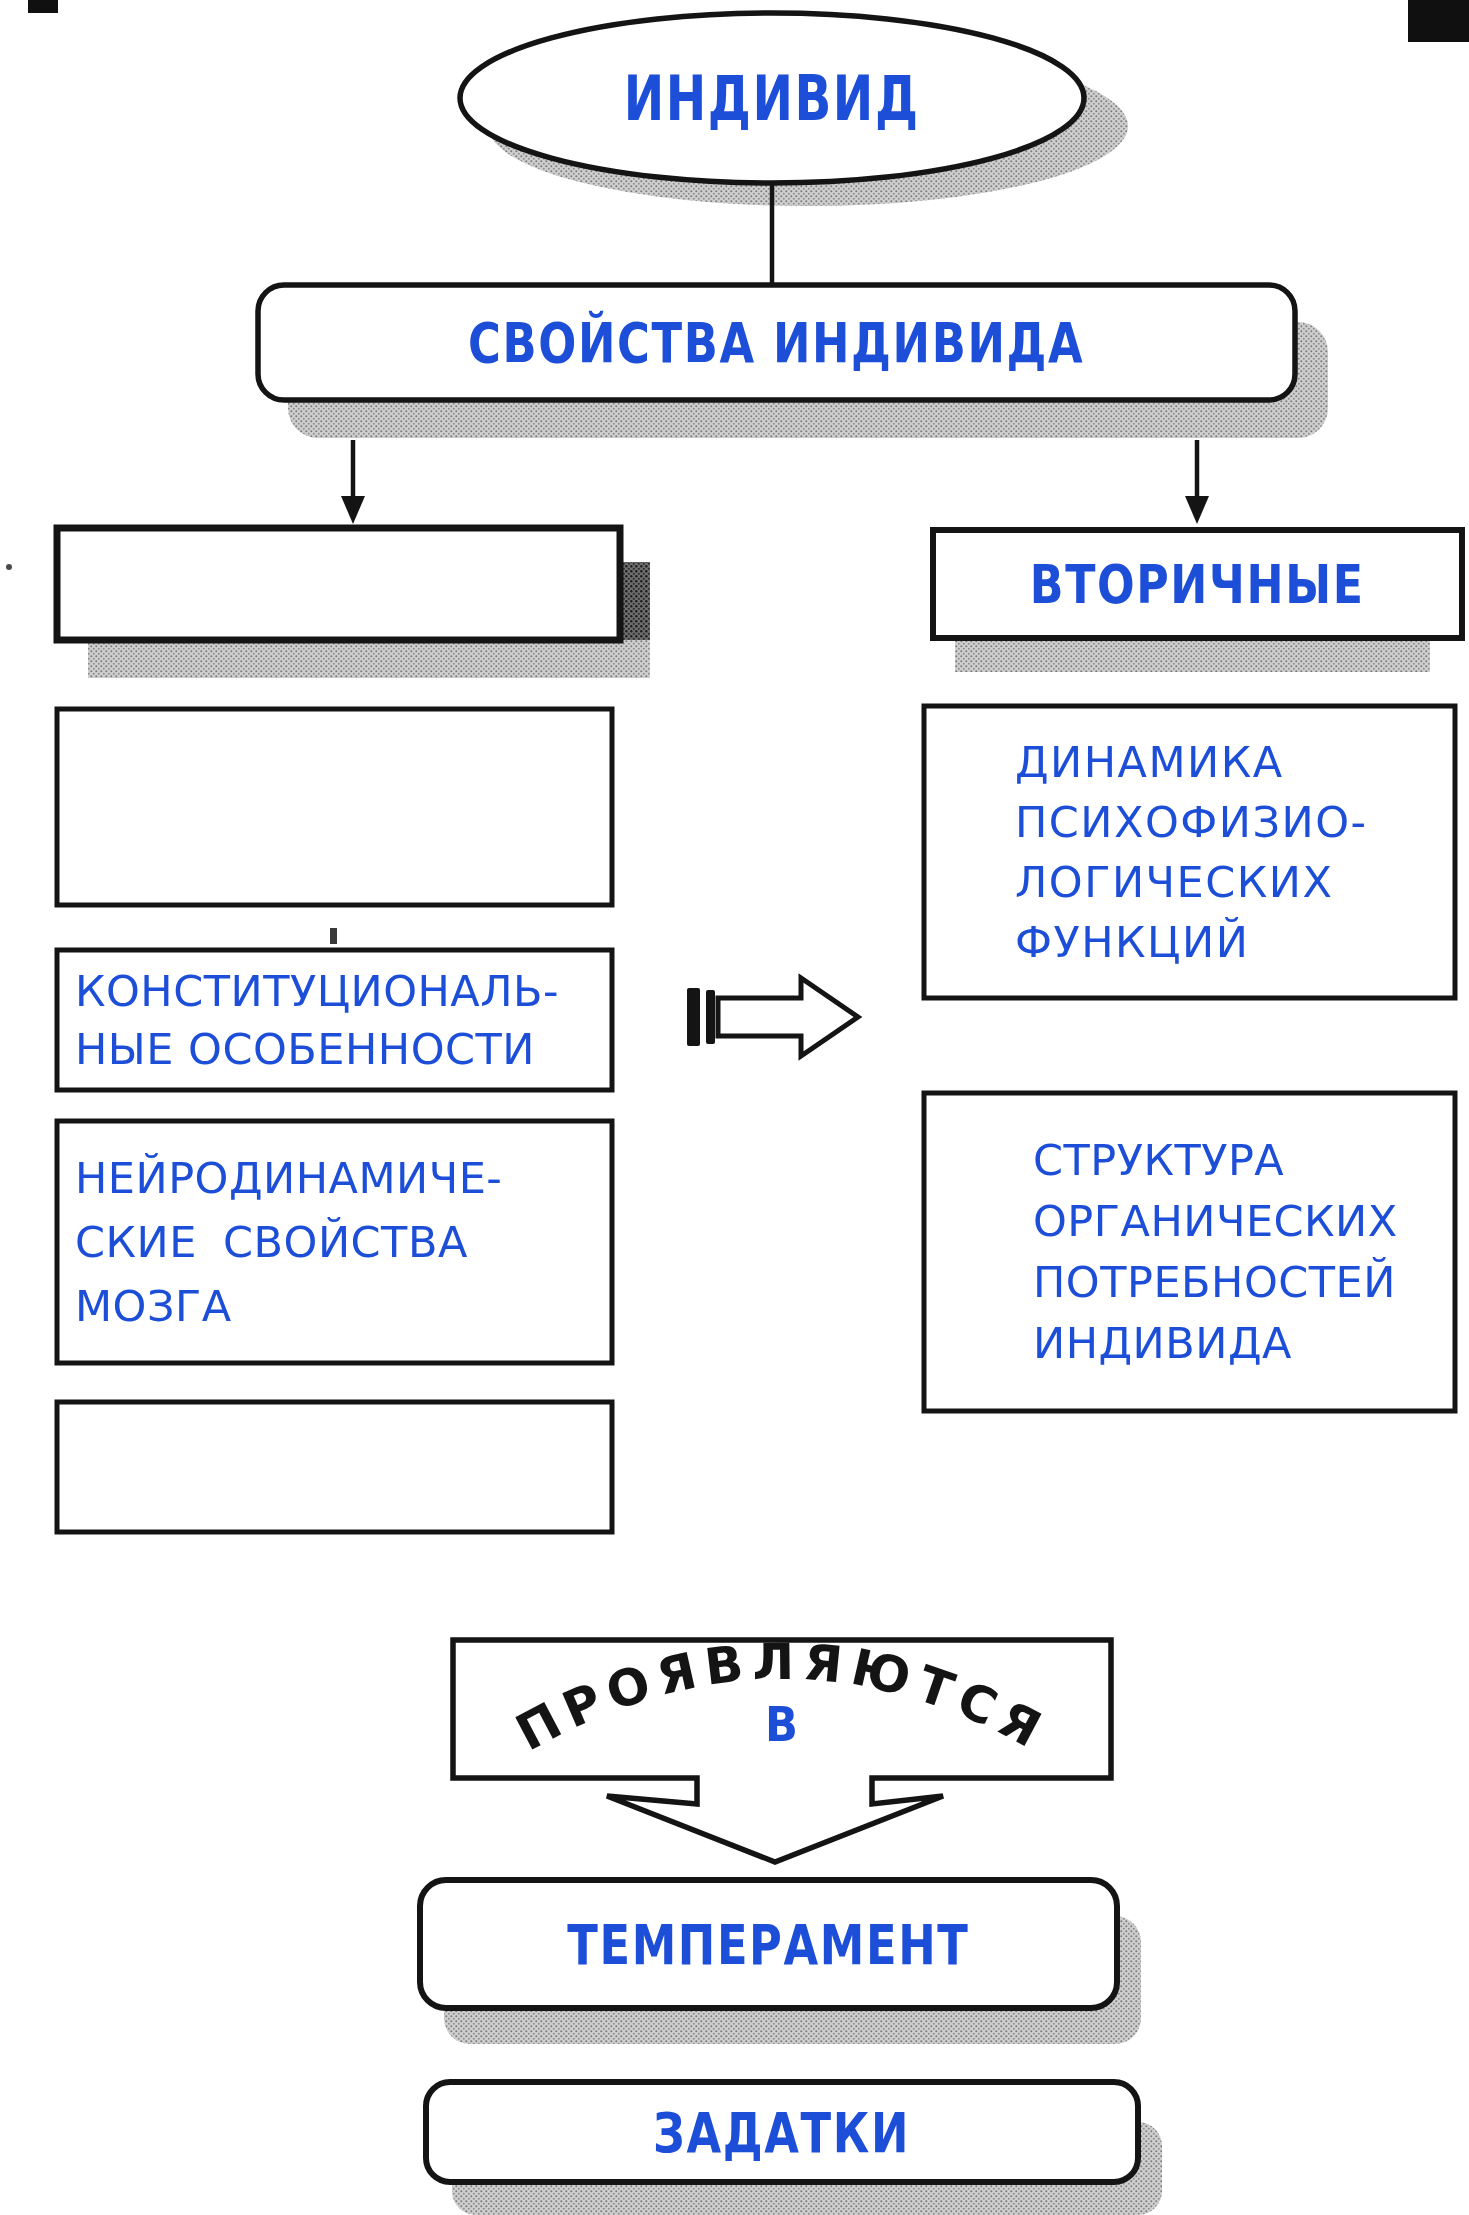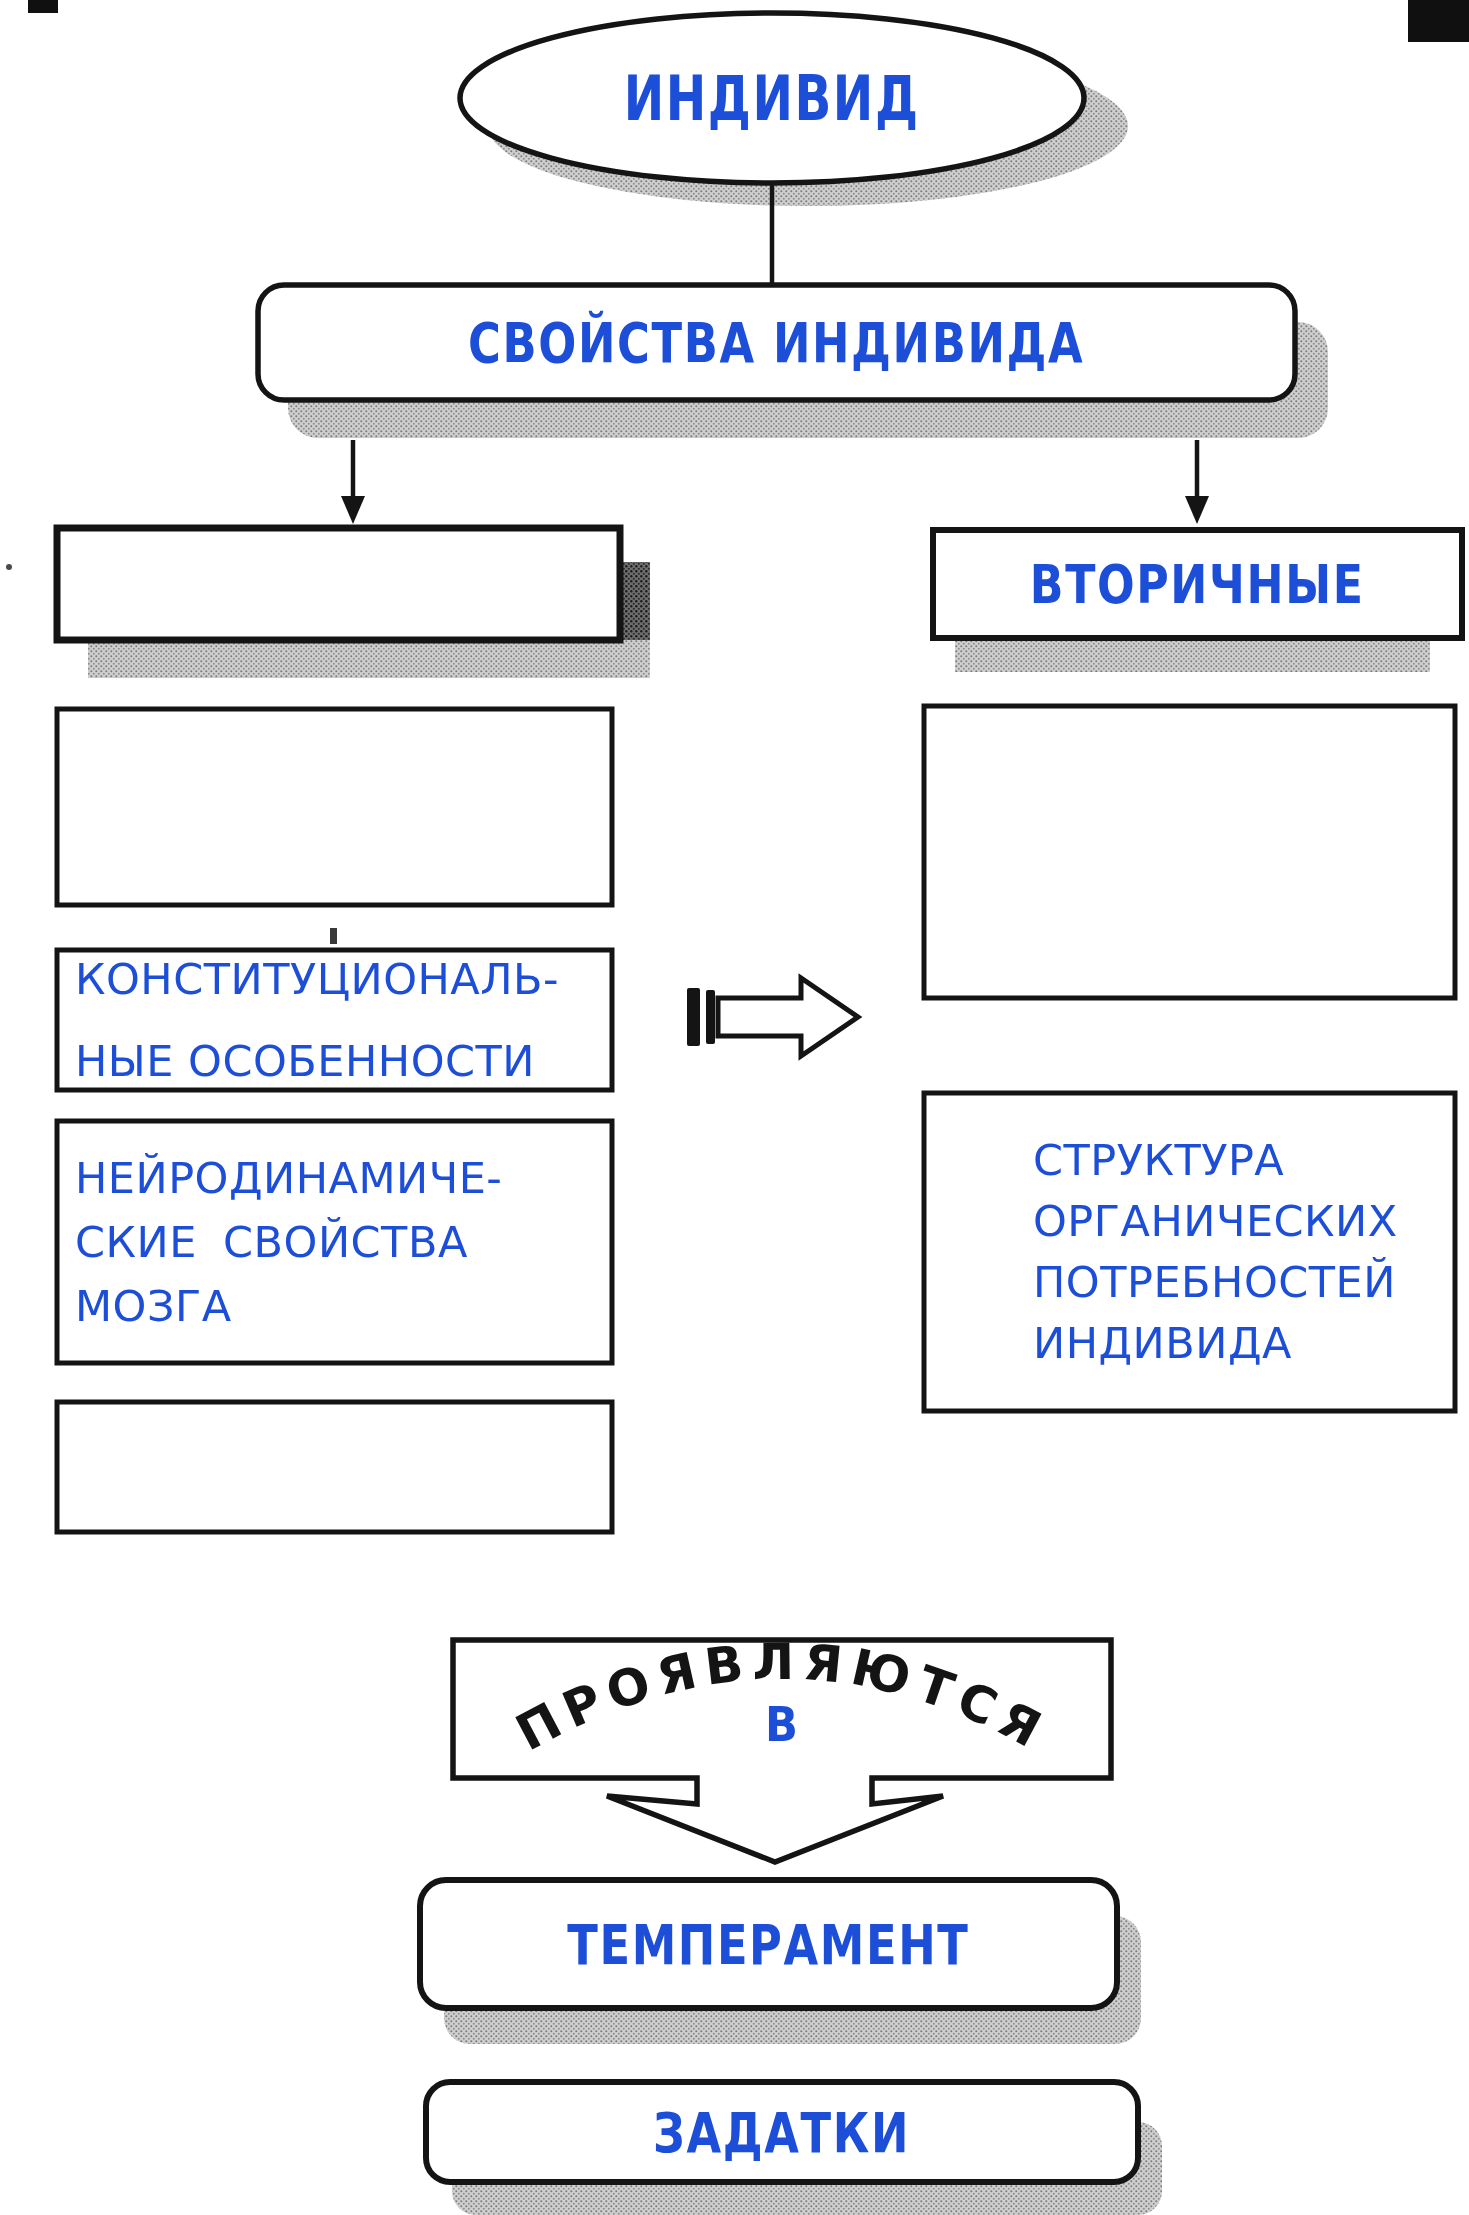--- a/index.html
+++ b/index.html
@@ -22,21 +22,21 @@
   .body43{font-size:43px;letter-spacing:.5px;}
   
   #t-root     {left:462px;top:16px;   width:620px;height:165px;}
   #t-root .hdr{font-size:62px;transform:scaleX(.78);}
   #t-props    {left:258px;top:285px;  width:1037px;height:115px;}
   #t-props .hdr{font-size:56px;}
   #t-prim     {left:57px; top:528px;  width:563px;height:112px;}
   #t-prim .hdr, #t-sec .hdr{font-size:54px;transform:scaleX(.82);}
   #t-sec      {left:933px;top:530px;  width:529px;height:108px;}
   #p1{left:57px; top:705px; width:555px;height:186px;line-height:62px;text-align:center;}
-  #p2{left:75px; top:950px; width:520px;height:140px;line-height:82px;}
+  #p2{left:75px; top:950px; width:520px;height:140px;line-height:58px;}
   #p3{left:75px; top:1121px;width:520px;height:242px;line-height:64px;word-spacing:12px;}
   #p4{left:75px; top:1402px;width:520px;height:130px;line-height:55px;}
   #s1{left:1015px;top:706px; width:440px;height:292px;line-height:60px;letter-spacing:1.5px;}
   #s2{left:1015px;top:1093px;width:440px;height:318px;line-height:61px;margin-left:18px;}
   #t-v        {left:682px;top:1692px;width:200px;height:64px;}
   #t-v .hdr   {font-size:48px;transform:scaleX(.9);}
   #t-temp     {left:420px;top:1880px;width:697px;height:128px;}
   #t-temp .hdr{font-size:56px;}
   #t-zad      {left:426px;top:2082px;width:712px;height:100px;}
   #t-zad .hdr {font-size:56px;}
@@ -124,20 +124,24 @@
   <div class="txt" id="t-sec">
     <span class="hdr">ВТОРИЧНЫЕ</span>
   </div>
 
   <div class="txt body43 pre left" id="p2">КОНСТИТУЦИОНАЛЬ-
 НЫЕ ОСОБЕННОСТИ</div>
   <div class="txt body43 pre left" id="p3">НЕЙРОДИНАМИЧЕ-
 СКИЕ СВОЙСТВА
 МОЗГА</div>
 
+  <div class="txt body43 pre left" id="s1">ДИНАМИКА
+ПСИХОФИЗИО-
+ЛОГИЧЕСКИХ
+ФУНКЦИЙ</div>
   <div class="txt body43 pre left" id="s2">СТРУКТУРА
 ОРГАНИЧЕСКИХ
 ПОТРЕБНОСТЕЙ
 ИНДИВИДА</div>
 
   <div class="txt" id="t-v">
     <span class="hdr">В</span>
   </div>
 
   <div class="txt" id="t-temp">

